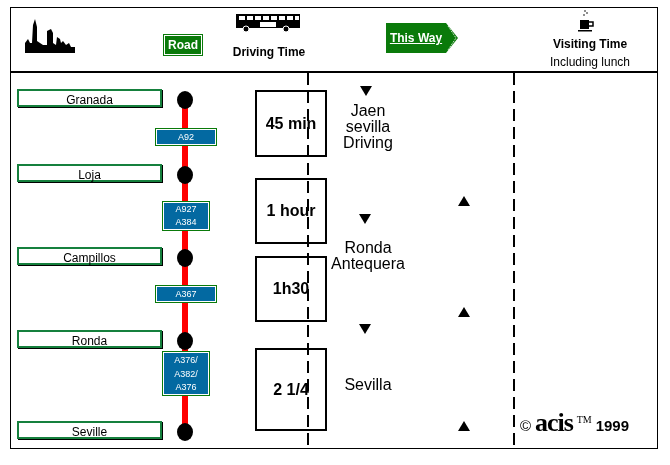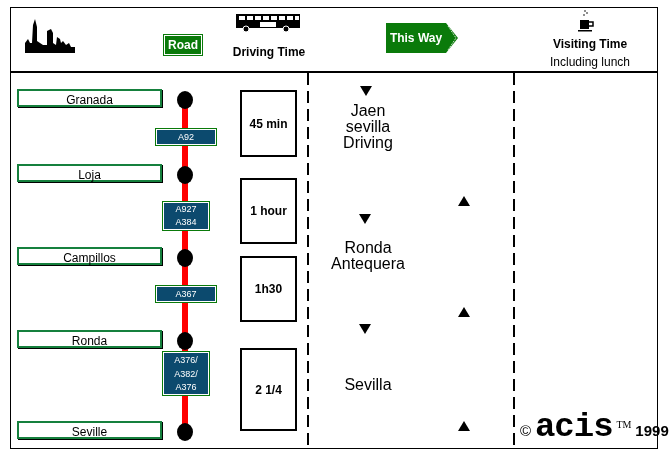--- a/index.html
+++ b/index.html
@@ -9,31 +9,31 @@
              border: 1px solid #000; box-sizing: border-box; }
     .hdr-line { position: absolute; left: 10px; top: 71px; width: 648px; height: 2px; background: #000; }
     .abs { position: absolute; }
     .road-badge { left: 164px; top: 35px; width: 36px; height: 18px; background: #0a7a0a;
                   border: 1px solid #fff; outline: 1px solid #0a7a0a; color: #fff;
                   font-weight: bold; font-size: 12px; line-height: 18px; text-align: center; }
     .hdr-label { font-size: 12px; font-weight: bold; text-align: center; }
     .hdr-sub { font-size: 12px; text-align: center; }
     .thisway { left: 386px; top: 23px; width: 74px; height: 30px; }
     .thisway-text { position: absolute; left: 0; top: 0; width: 60px; height: 30px;
-                    color: #fff; font-weight: bold; font-size: 12px; line-height: 30px; text-align: center; }
+                    color: #fff; font-weight: bold; font-size: 12px; line-height: 30px; text-align: center; text-decoration: underline; }
     .vdash { position: absolute; top: 73px; width: 2px; height: 376px;
              background: repeating-linear-gradient(to bottom, #000 0 12px, transparent 12px 18px); }
     .town { position: absolute; left: 17px; width: 145px; height: 18px; border: 2px solid #15803d;
             box-shadow: 1px 1px 0 #000; font-size: 12px; line-height: 18px; text-align: center; box-sizing: border-box; }
     .redline { position: absolute; left: 182px; top: 98px; width: 6px; height: 334px; background: #ff0000; }
     .node { position: absolute; left: 177px; width: 16px; height: 18px; border-radius: 50%; background: #000; }
-    .roadsign { position: absolute; background: #0c4a6e; color: #fff; font-size: 9px; text-align: center;
+    .roadsign { position: absolute; background: #0369a1; color: #fff; font-size: 9px; text-align: center;
                 border: 1px solid #fff; outline: 1px solid #0a7a0a; box-sizing: border-box; }
-    .timebox { position: absolute; left: 240px; width: 57px; border: 2px solid #000; box-sizing: border-box;
-               font-size: 12px; font-weight: bold; display: flex; align-items: center; justify-content: center; }
+    .timebox { position: absolute; left: 255px; width: 72px; border: 2px solid #000; box-sizing: border-box;
+               font-size: 16px; font-weight: bold; display: flex; align-items: center; justify-content: center; }
     .tri-down { position: absolute; width: 0; height: 0; border-left: 6px solid transparent;
                 border-right: 6px solid transparent; border-top: 10px solid #000; }
     .tri-up { position: absolute; width: 0; height: 0; border-left: 6px solid transparent;
               border-right: 6px solid transparent; border-bottom: 10px solid #000; }
     .dest { position: absolute; width: 120px; font-size: 16px; text-align: center; line-height: 16px; }
     .copyright { left: 520px; top: 408px; font-size: 14px; }
   </style>
 </head>
 <body>
 
@@ -133,16 +133,16 @@
 </div>
 <div class="tri-up" style="left:458px;top:307px"></div>
 <div class="tri-down" style="left:359px;top:324px"></div>
 <div class="dest" style="left:308px;top:377px">
   <div>Sevilla</div>
 </div>
 <div class="tri-up" style="left:458px;top:421px"></div>
 
 <div class="abs copyright">
   <span style="font-size:15px">©</span>
-  <span style="font-size:34px;font-weight:bold;letter-spacing:-1px;font-family:Liberation Mono, monospace">acis</span>
+  <span style="font-size:26px;font-weight:bold;letter-spacing:-1px;font-family:Liberation Serif, serif">acis</span>
   <span style="font-size:10px;vertical-align:8px;font-family:'Liberation Serif',serif">TM</span>
   <span style="font-size:15px;font-weight:bold">1999</span>
 </div>
 
 </body></html>

